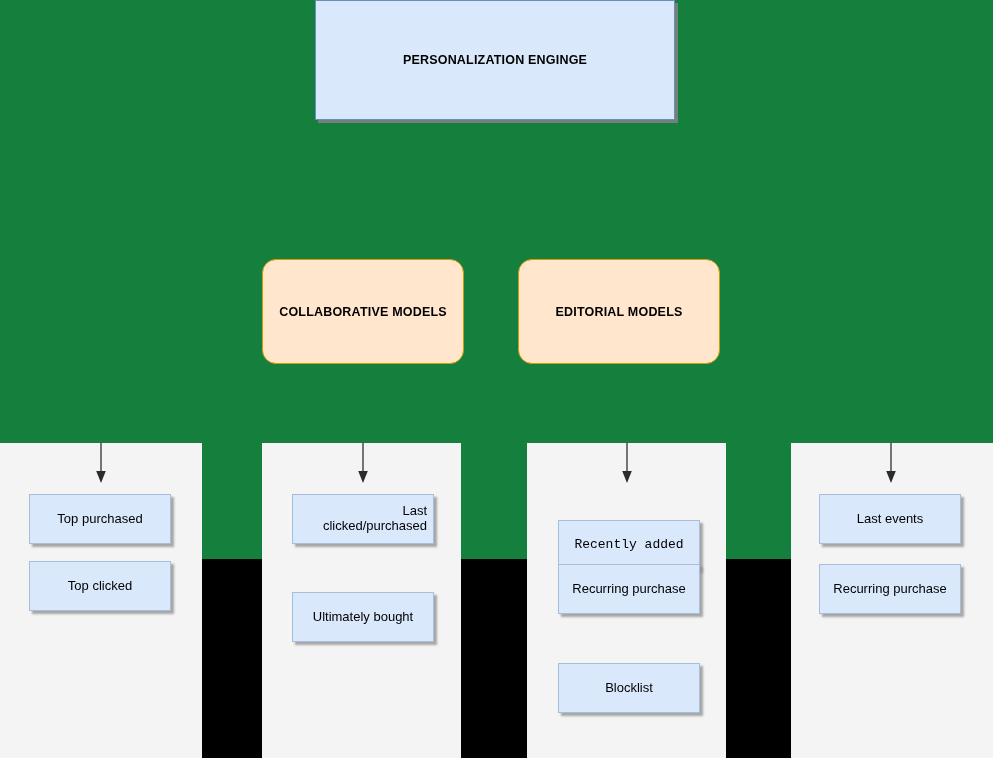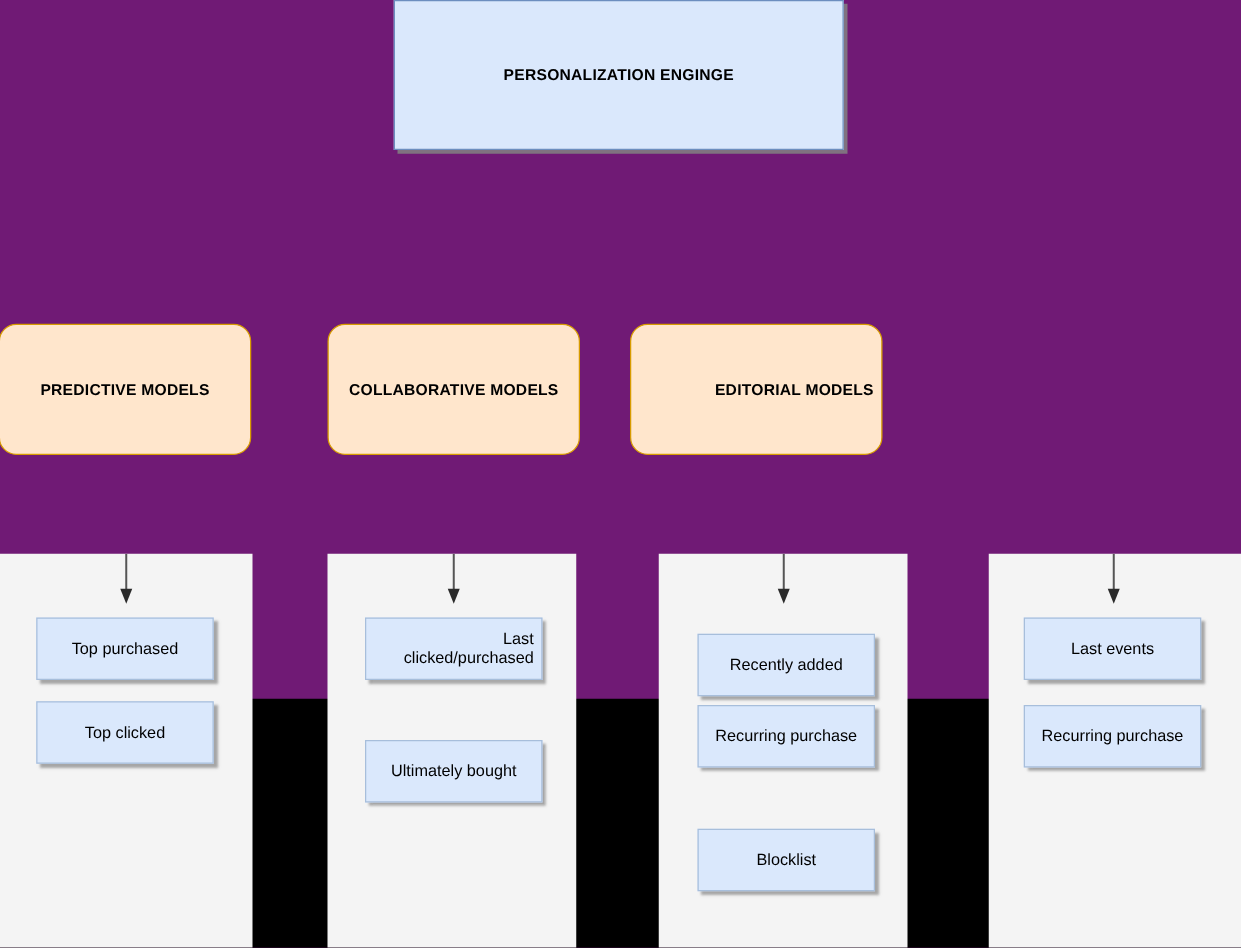--- a/index.html
+++ b/index.html
@@ -14,21 +14,21 @@
     overflow: hidden;
     font-family: "Liberation Sans", sans-serif;
     -webkit-font-smoothing: antialiased;
   }
 
   #canvas {
     position: absolute;
     left: 0; top: 0;
     width: 993px;
     height: 559px;
-    background: #701a75;
+    background: #15803d;
   }
 
   
   .engine-box {
     position: absolute;
     left: 315px;
     top: 0px;
     width: 360px;
     height: 120px;
     background: #dae8fc;
@@ -137,45 +137,42 @@
       <polygon points="7,40 2.2,28 11.8,28" fill="#2b2b2b"></polygon>
     </svg>
   </div>
   <div class="arrow" style="left:884px;">
     <svg width="14" height="42" viewBox="0 0 14 42">
       <line x1="7" y1="0" x2="7" y2="30" stroke="#555555" stroke-width="1.6"></line>
       <polygon points="7,40 2.2,28 11.8,28" fill="#2b2b2b"></polygon>
     </svg>
   </div>
 
-  <div class="model-box" style="left:-1px;width:202px;">
-    <span class="model-label">PREDICTIVE MODELS</span>
-  </div>
   <div class="model-box" style="left:262px;width:202px;">
     <span class="model-label">COLLABORATIVE MODELS</span>
   </div>
-  <div class="model-box" style="left:504px;width:202px;justify-content:flex-end;">
+  <div class="model-box" style="left:518px;width:202px;">
     <span class="model-label">EDITORIAL MODELS</span>
   </div>
 
   <div class="item-box" style="left:29px;top:494px;width:142px;height:50px;">
     <span class="item-label">Top purchased</span>
   </div>
   <div class="item-box" style="left:29px;top:561px;width:142px;height:50px;">
     <span class="item-label">Top clicked</span>
   </div>
 
   <div class="item-box" style="left:292px;top:494px;width:142px;height:50px;">
     <span class="item-label">Last clicked/purchased</span>
   </div>
   <div class="item-box" style="left:292px;top:592px;width:142px;height:50px;">
     <span class="item-label">Ultimately bought</span>
   </div>
 
-  <div class="item-box" style="left:558px;top:507px;width:142px;height:50px;">
+  <div class="item-box" style="left:558px;top:520px;width:142px;height:50px;font-family:Liberation Mono, monospace;">
     <span class="item-label">Recently added</span>
   </div>
   <div class="item-box" style="left:558px;top:564px;width:142px;height:50px;">
     <span class="item-label">Recurring purchase</span>
   </div>
   <div class="item-box" style="left:558px;top:634px;width:142px;height:50px;margin-top:29px;">
     <span class="item-label">Blocklist</span>
   </div>
 
   <div class="item-box" style="left:819px;top:494px;width:142px;height:50px;">

